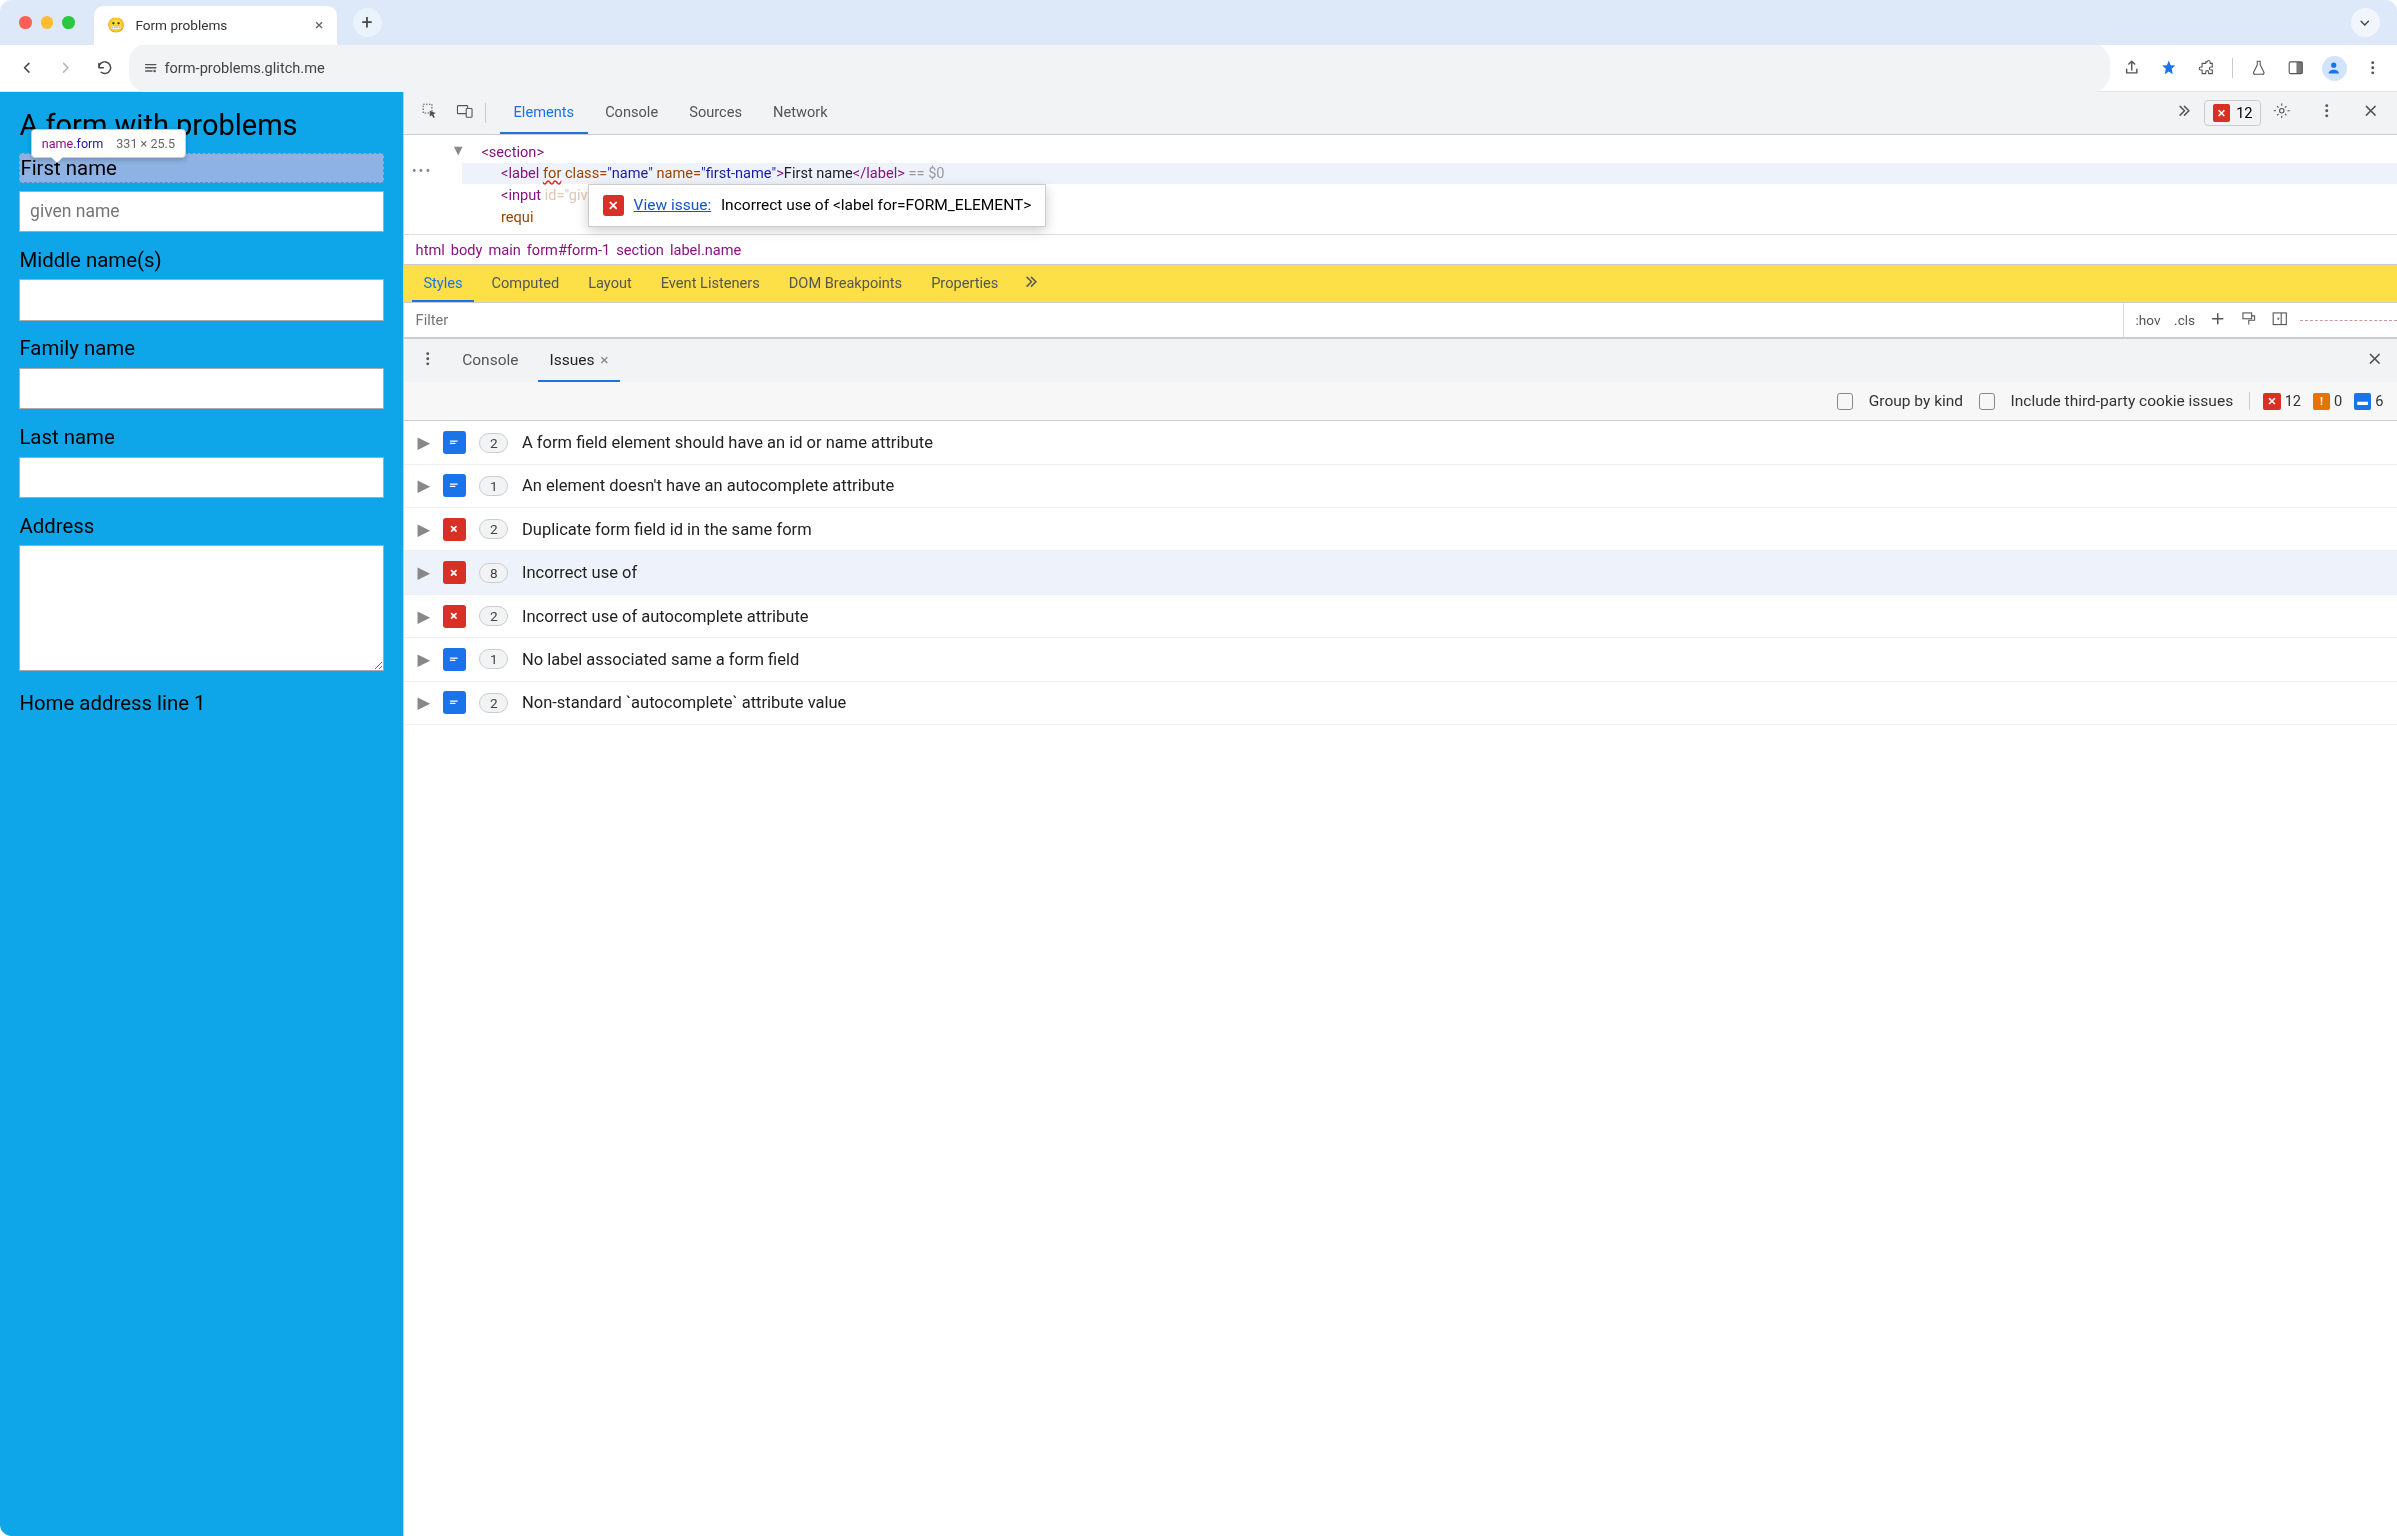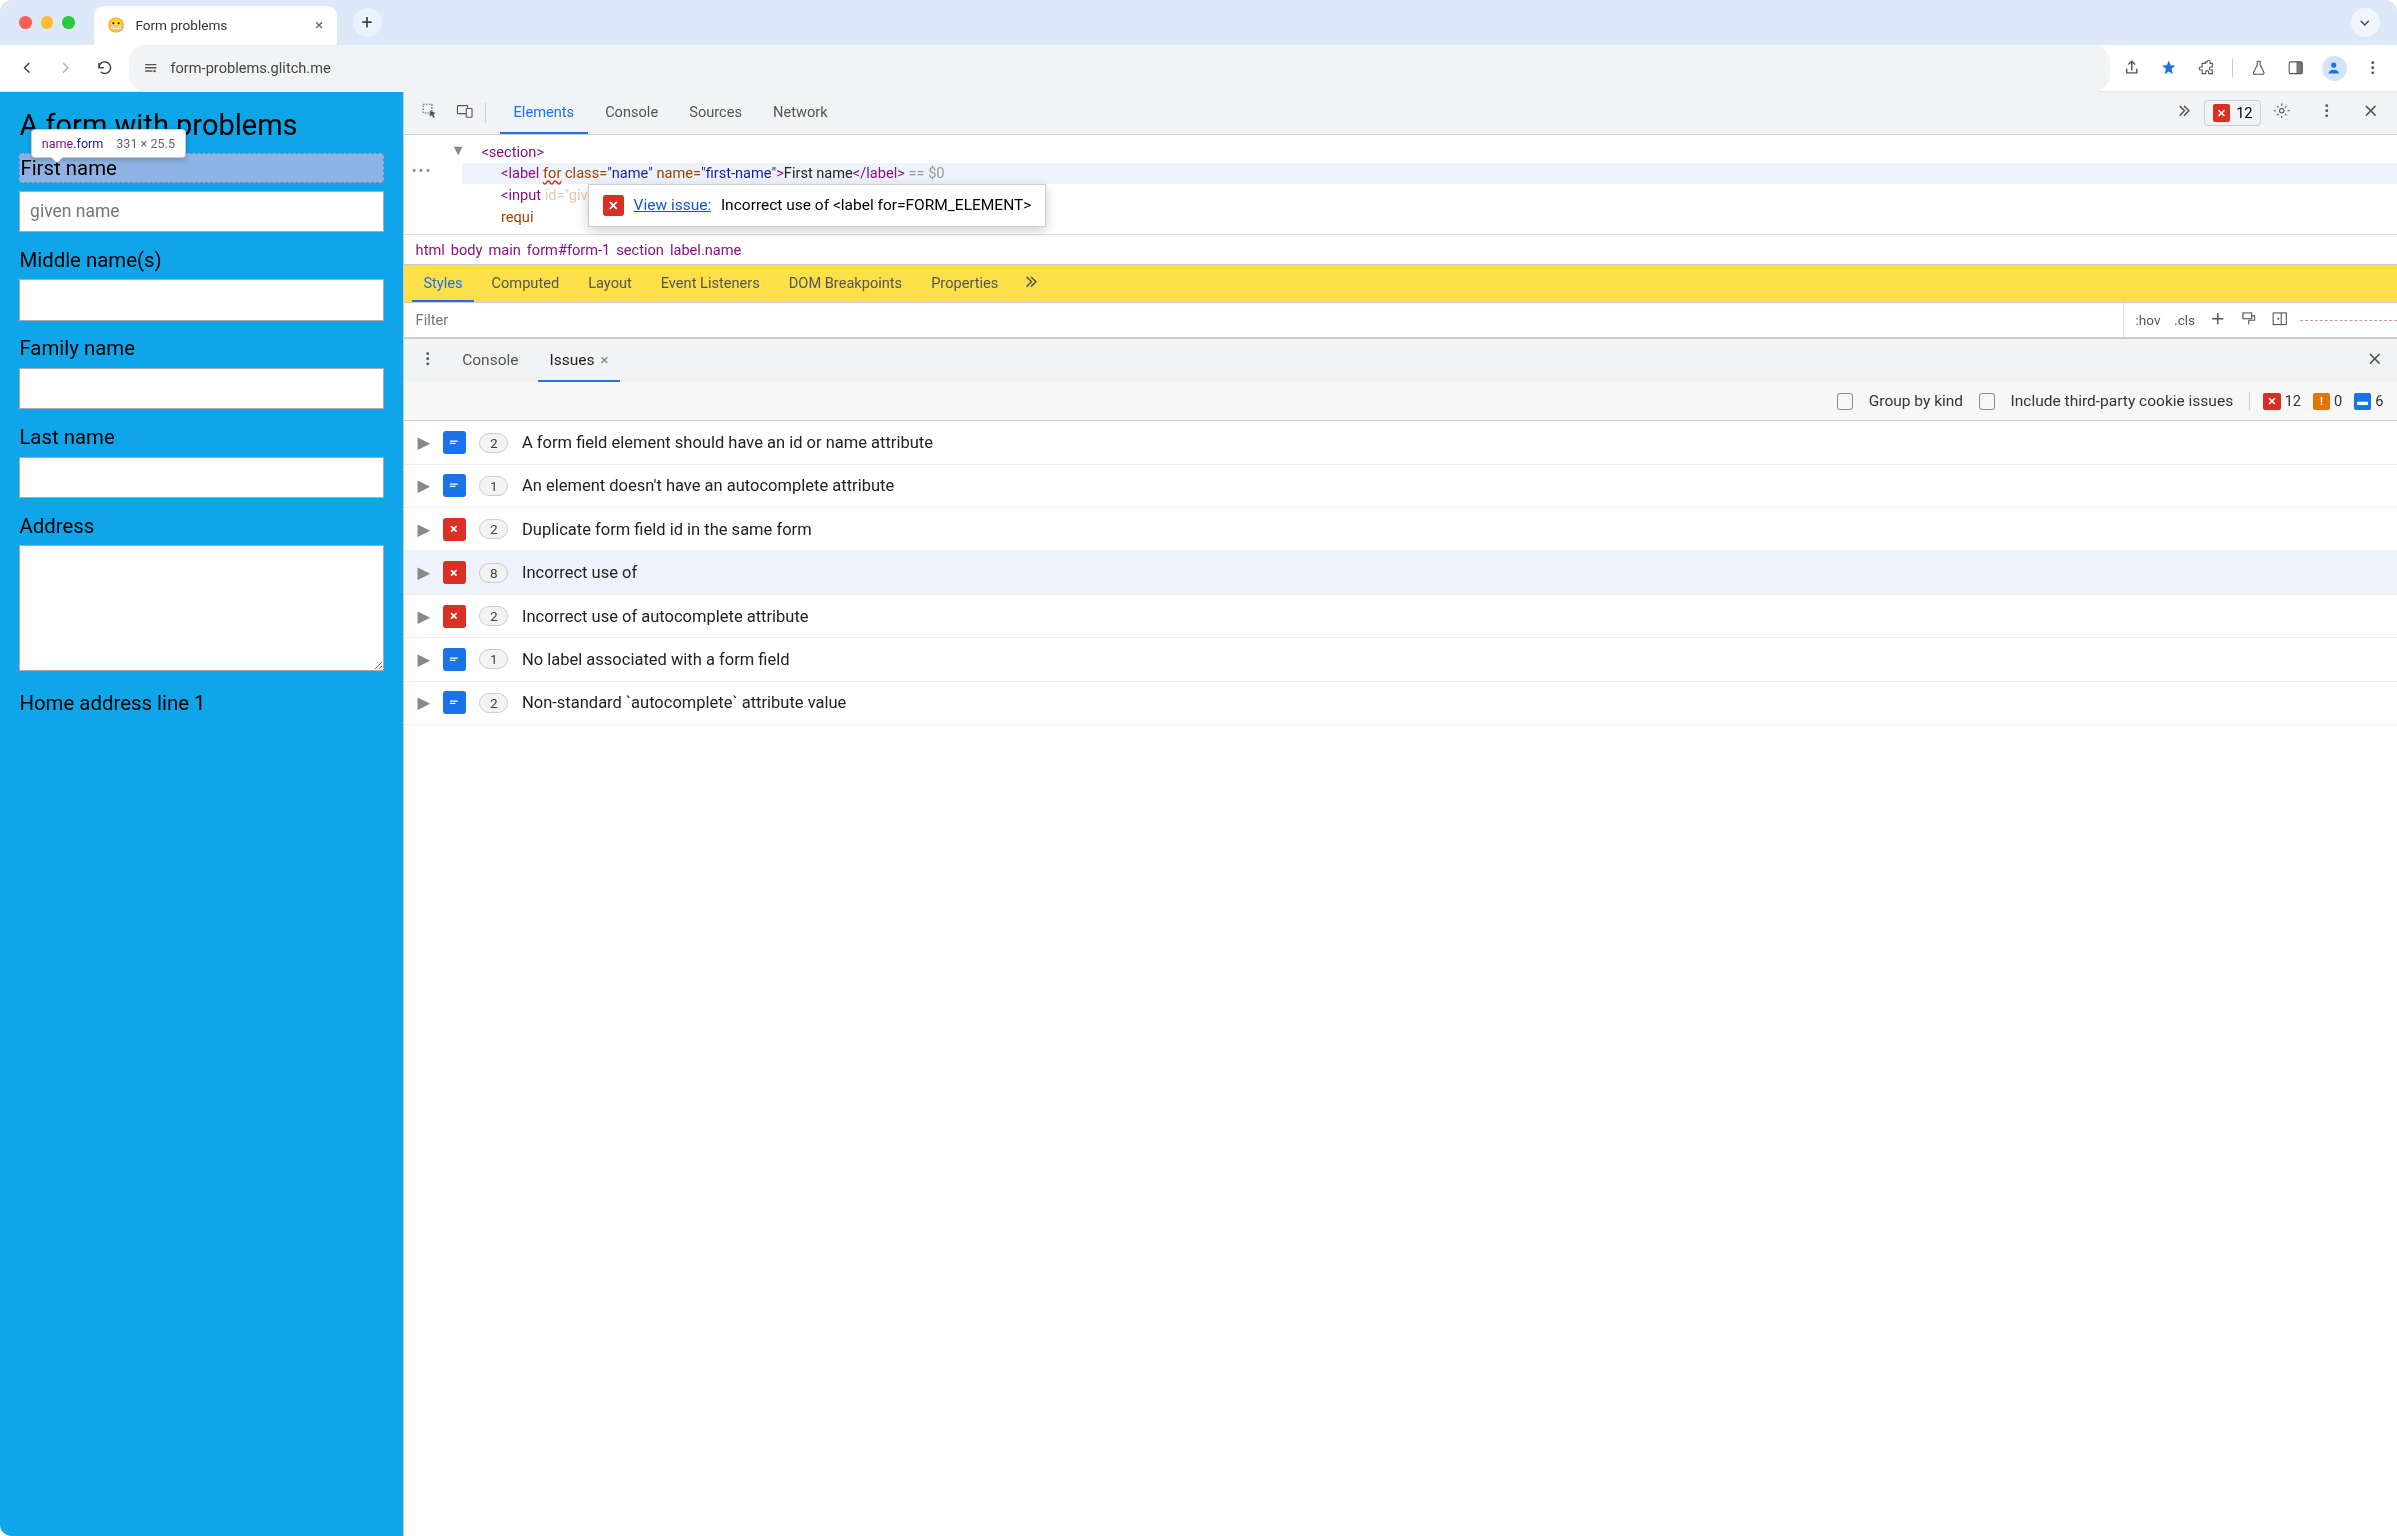--- a/index.html
+++ b/index.html
@@ -16,21 +16,21 @@
     .tab { background: #fff; border-radius: 9.7px 9.7px 0 0; padding: 9.7px 13.6px; display: flex; align-items: center; gap: 9.7px; min-width: 243px; margin-top: 5.8px; height: 39px; }
     .tab-icon { font-size: 14.6px; }
     .tab-title { font-size: 13.6px; color: #333; flex: 1; }
     .tab-close { font-size: 15.5px; color: #666; cursor: pointer; }
     .new-tab-btn { width: 29px; height: 29px; border-radius: 50%; background: rgba(255,255,255,0.4); display: flex; align-items: center; justify-content: center; font-size: 19.4px; color: #444; margin-left: 7.8px; cursor: pointer; }
     .chevron-circle { position: absolute; right: 17.5px; width: 29px; height: 29px; background: rgba(255,255,255,0.6); border-radius: 50%; display: flex; align-items: center; justify-content: center; cursor: pointer; }
     
     
     .addr-row { height: 47px; display: flex; align-items: center; padding: 0 13.6px; gap: 11.6px; background: #fff; border-bottom: 1px solid #e5e5e5; }
     .nav-btn { width: 27px; height: 27px; display: flex; align-items: center; justify-content: center; color: #444; cursor: pointer; font-size: 19.4px; }
-    .addr-bar { flex: 1; background: #f1f3f4; border-radius: 17.5px; height: 48px; display: flex; align-items: center; padding: 0 13.6px; gap: 12px; font-size: 14.6px; color: #444; }
+    .addr-bar { flex: 1; background: #f1f3f4; border-radius: 17.5px; height: 48px; display: flex; align-items: center; padding: 0 13.6px; gap: 6px; font-size: 14.6px; color: #444; }
     .addr-url { flex: 1; }
     .toolbar-icons { display: flex; gap: 15.5px; align-items: center; }
     .toolbar-icon { width: 21.3px; height: 21.3px; display: flex; align-items: center; justify-content: center; color: #444; cursor: pointer; }
     .star-filled { color: #1a73e8; }
     .avatar { width: 25px; height: 25px; border-radius: 50%; background: #d2e3fc; display: flex; align-items: center; justify-content: center; font-size: 13.6px; color: #1a73e8; }
     
     
     .content-row { flex: 1; display: flex; overflow: hidden; position: relative; }
     
     
@@ -457,21 +457,21 @@
               <span>Incorrect use of autocomplete attribute</span>
             </div>
             <div class="issue-row">
               <span class="row-arrow">▶</span>
               <div class="row-icon ri-blue">
                 <svg viewBox="0 0 24 24">
                   <path d="M6 9h12M6 13h8" stroke="#fff" stroke-width="2.5" stroke-linecap="round"></path>
                 </svg>
               </div>
               <span class="row-count">1</span>
-              <span>No label associated with a form field</span>
+              <span>No label associated same a form field</span>
             </div>
             <div class="issue-row">
               <span class="row-arrow">▶</span>
               <div class="row-icon ri-blue">
                 <svg viewBox="0 0 24 24">
                   <path d="M6 9h12M6 13h8" stroke="#fff" stroke-width="2.5" stroke-linecap="round"></path>
                 </svg>
               </div>
               <span class="row-count">2</span>
               <span>Non-standard `autocomplete` attribute value</span>

